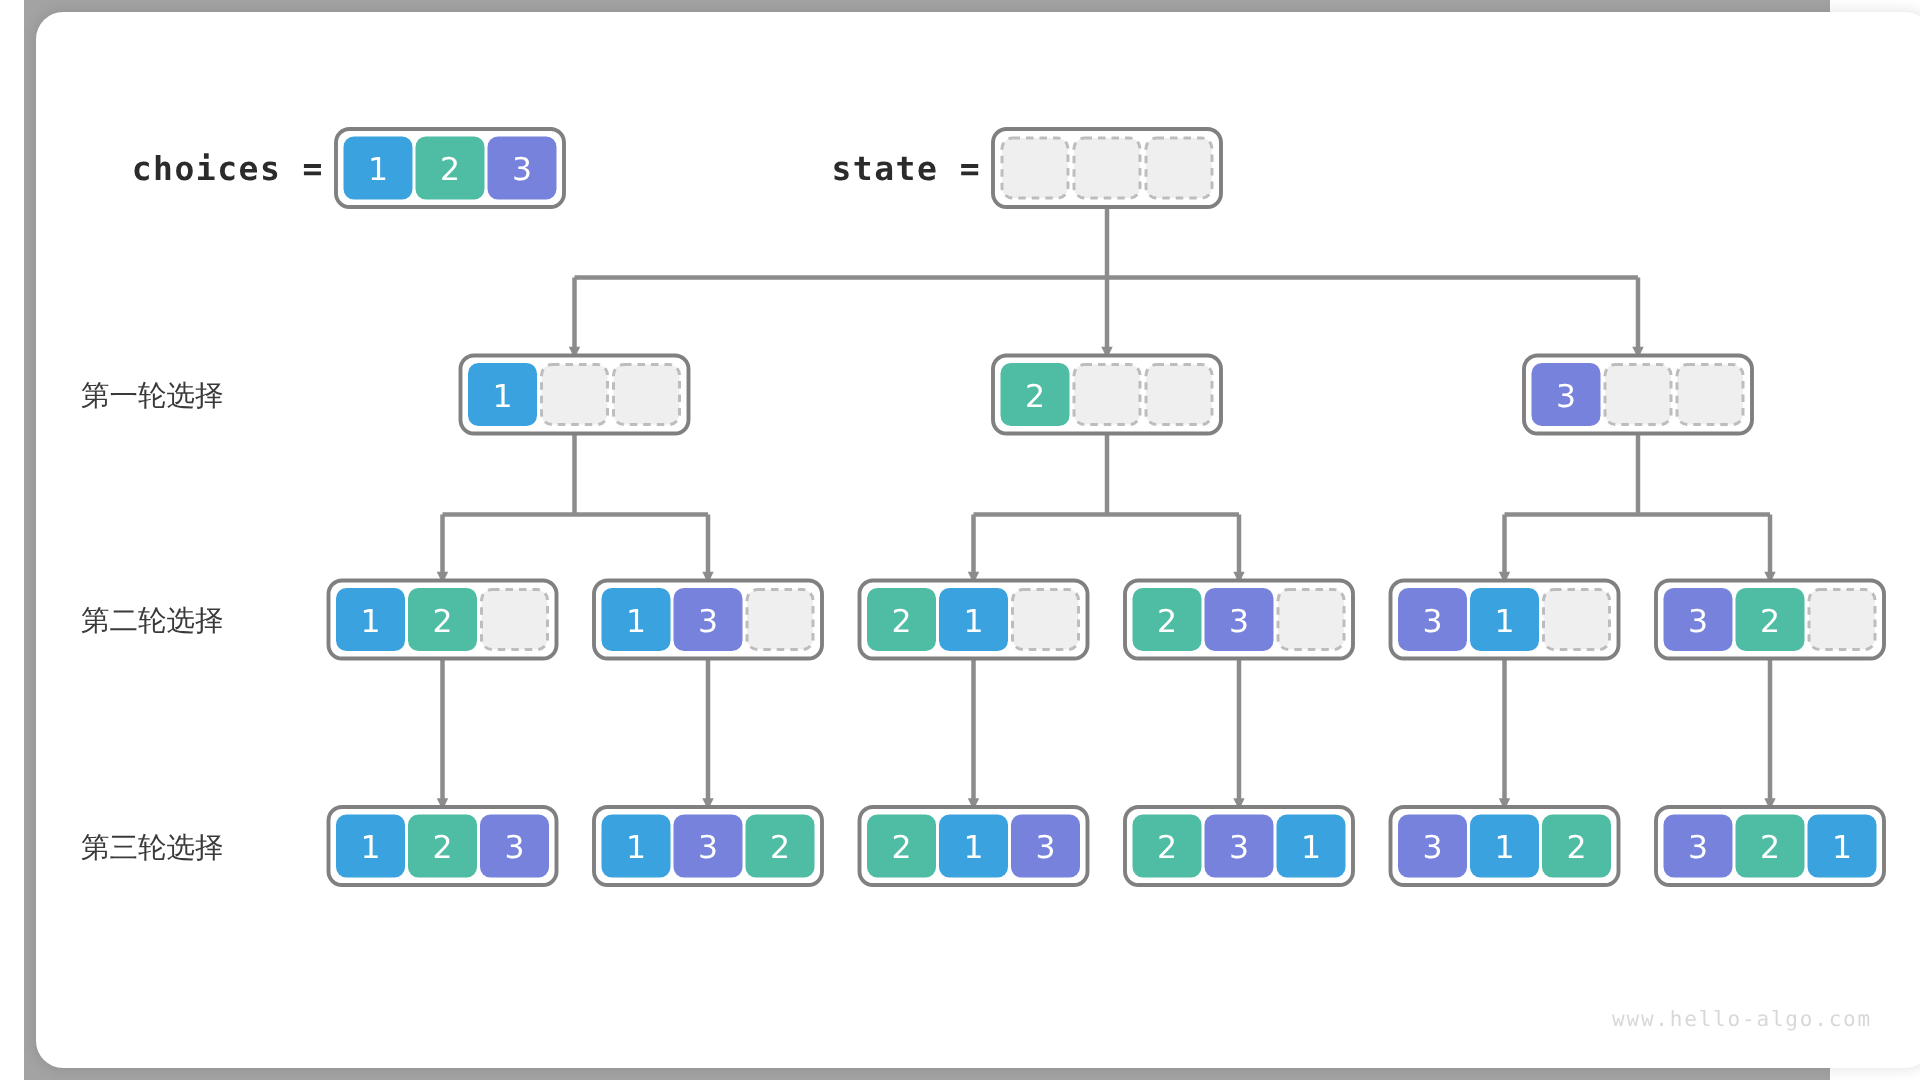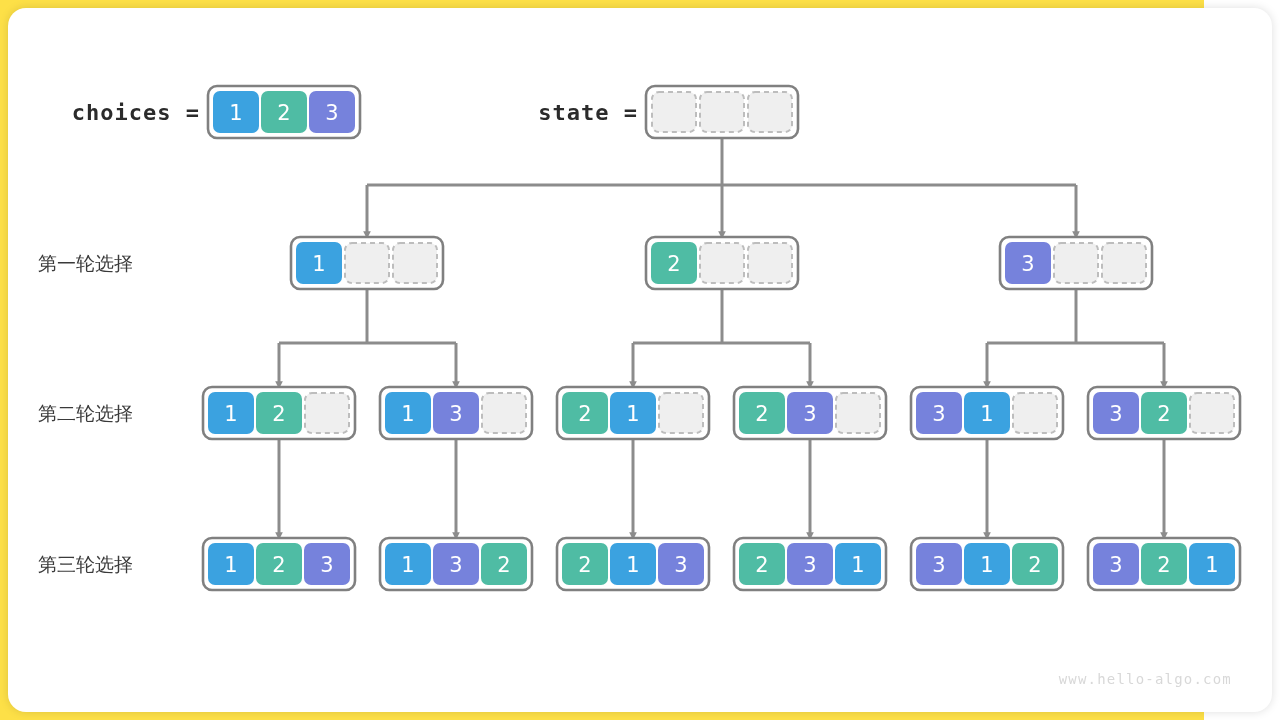--- a/index.html
+++ b/index.html
@@ -8,21 +8,22 @@
     background: #ffffff;
     width: 1280px;
     height: 720px;
     overflow: hidden;
     font-family: "Liberation Sans", sans-serif;
   }
   #canvas {
     position: relative;
     width: 1204px;
     height: 720px;
-    background: #fde047;
+    background: #a3a3a3;
+    margin-left: 16px;
   }
   #card {
     position: absolute;
     left: 8px;
     top: 8px;
     width: 1264px;
     height: 704px;
     background: #ffffff;
     border-radius: 18px;
     box-shadow: 0 0 10px rgba(0,0,0,0.13);

